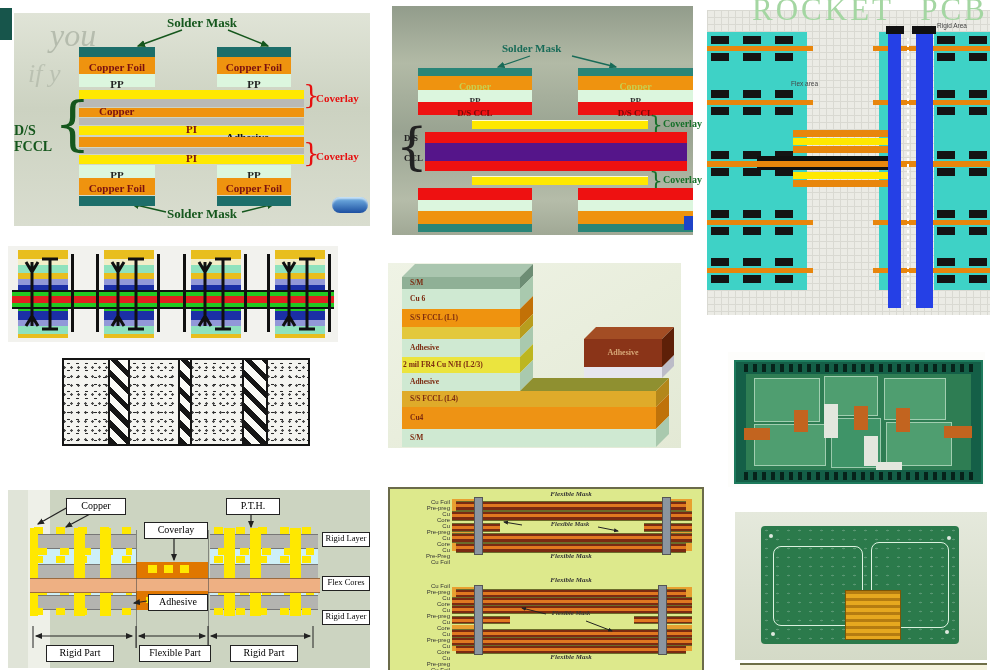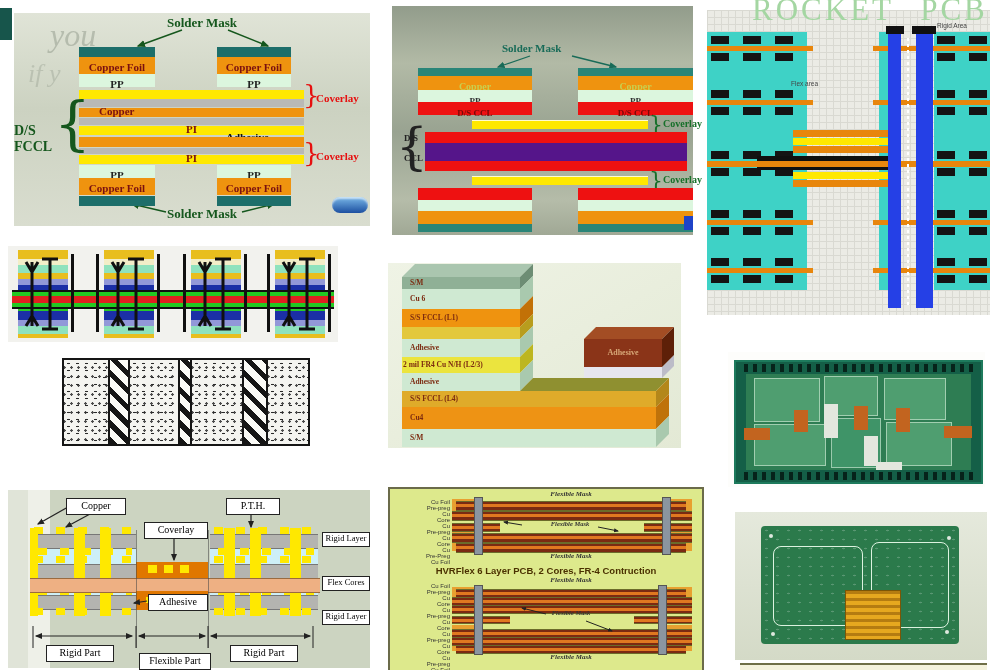--- a/index.html
+++ b/index.html
@@ -460,21 +460,21 @@
     </svg>
 
     <div class="gbox" style="left:58px;top:8px;width:58px;height:15px;">Copper</div>
     <div class="gbox" style="left:218px;top:8px;width:52px;height:15px;">P.T.H.</div>
     <div class="gbox" style="left:136px;top:32px;width:62px;height:15px;">Coverlay</div>
     <div class="gbox" style="left:140px;top:104px;width:58px;height:15px;">Adhesive</div>
     <div class="gbox" style="left:314px;top:42px;width:46px;height:13px;font-size:8.5px;">Rigid Layer</div>
     <div class="gbox" style="left:314px;top:86px;width:46px;height:13px;font-size:8.5px;">Flex Cores</div>
     <div class="gbox" style="left:314px;top:120px;width:46px;height:13px;font-size:8.5px;">Rigid Layer</div>
     <div class="gbox" style="left:38px;top:155px;width:66px;height:15px;">Rigid Part</div>
-    <div class="gbox" style="left:131px;top:155px;width:70px;height:15px;margin-top:8px;">Flexible Part</div>
+    <div class="gbox" style="left:131px;top:155px;width:70px;height:15px;">Flexible Part</div>
     <div class="gbox" style="left:222px;top:155px;width:66px;height:15px;">Rigid Part</div>
   </div>
 
   <div class="p pH">
 
     <div class="lcol" style="left:14px;top:10px;width:46px;height:56px;">
       <div>Cu Foil</div>
       <div>Pre-preg</div>
       <div>Cu</div>
       <div>Core</div>
@@ -496,21 +496,20 @@
     <div class="brbar" style="left:62px;top:22px;width:240px;height:8px;"></div>
     <div class="brbar" style="left:62px;top:34px;width:48px;height:7px;"></div>
     <div class="brbar" style="left:254px;top:34px;width:48px;height:7px;"></div>
     <div class="maskl" style="left:130px;top:31px;width:100px;font-size:6.5px;">Flexible Mask</div>
     <div class="brbar" style="left:62px;top:44px;width:240px;height:8px;"></div>
     <div class="brbar" style="left:66px;top:54px;width:230px;height:8px;"></div>
     <div class="gvia" style="left:84px;top:8px;height:56px;"></div>
     <div class="gvia" style="left:272px;top:8px;height:56px;"></div>
     <div class="maskl" style="left:62px;top:64px;width:238px;">Flexible Mask</div>
 
-    <div class="ttl" style="top:76px;">HVRFlex 6 Layer PCB, 2 Cores, FR-4 Contruction</div>
 
     <div class="lcol" style="left:14px;top:94px;width:46px;height:76px;">
       <div>Cu Foil</div>
       <div>Pre-preg</div>
       <div>Cu</div>
       <div>Core</div>
       <div>Cu</div>
       <div>Pre-preg</div>
       <div>Cu</div>
       <div>Core</div>

